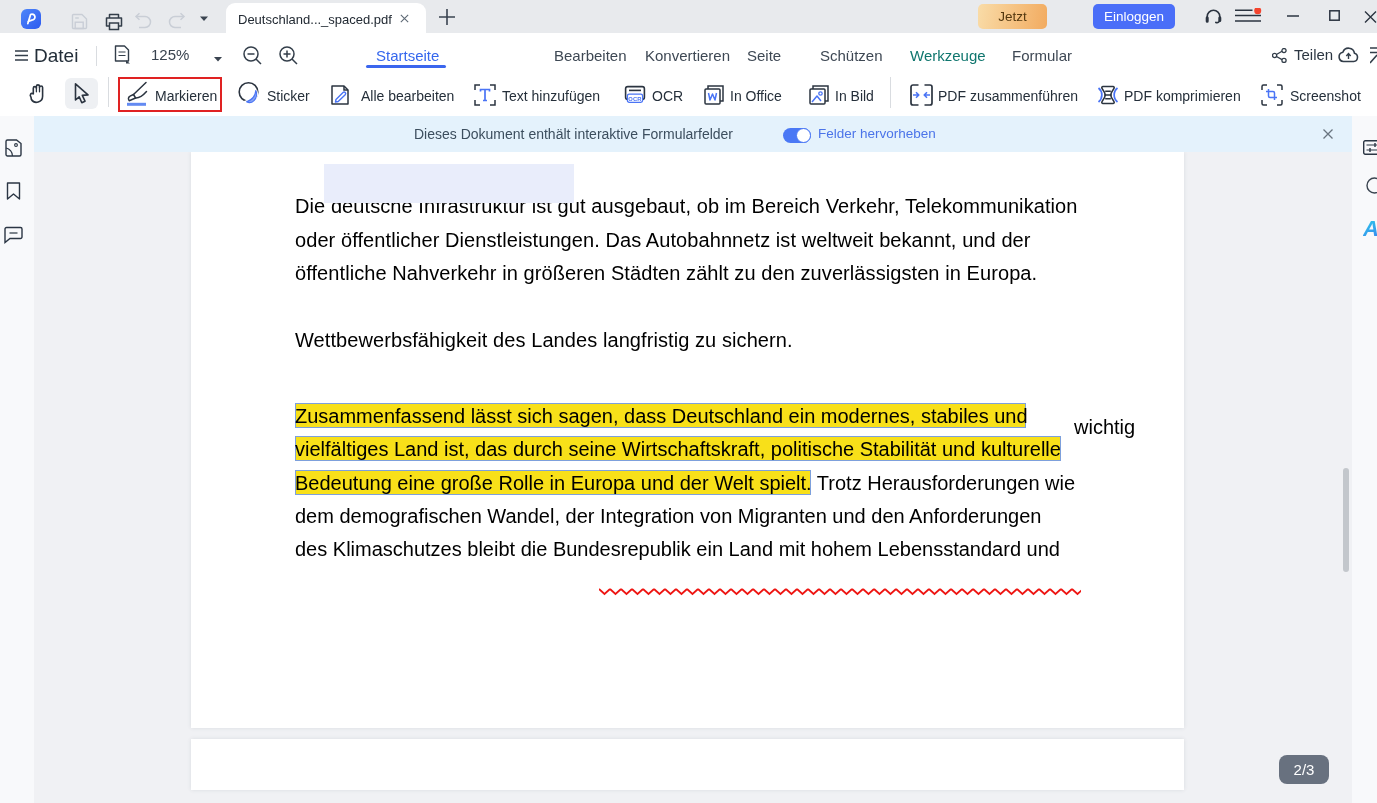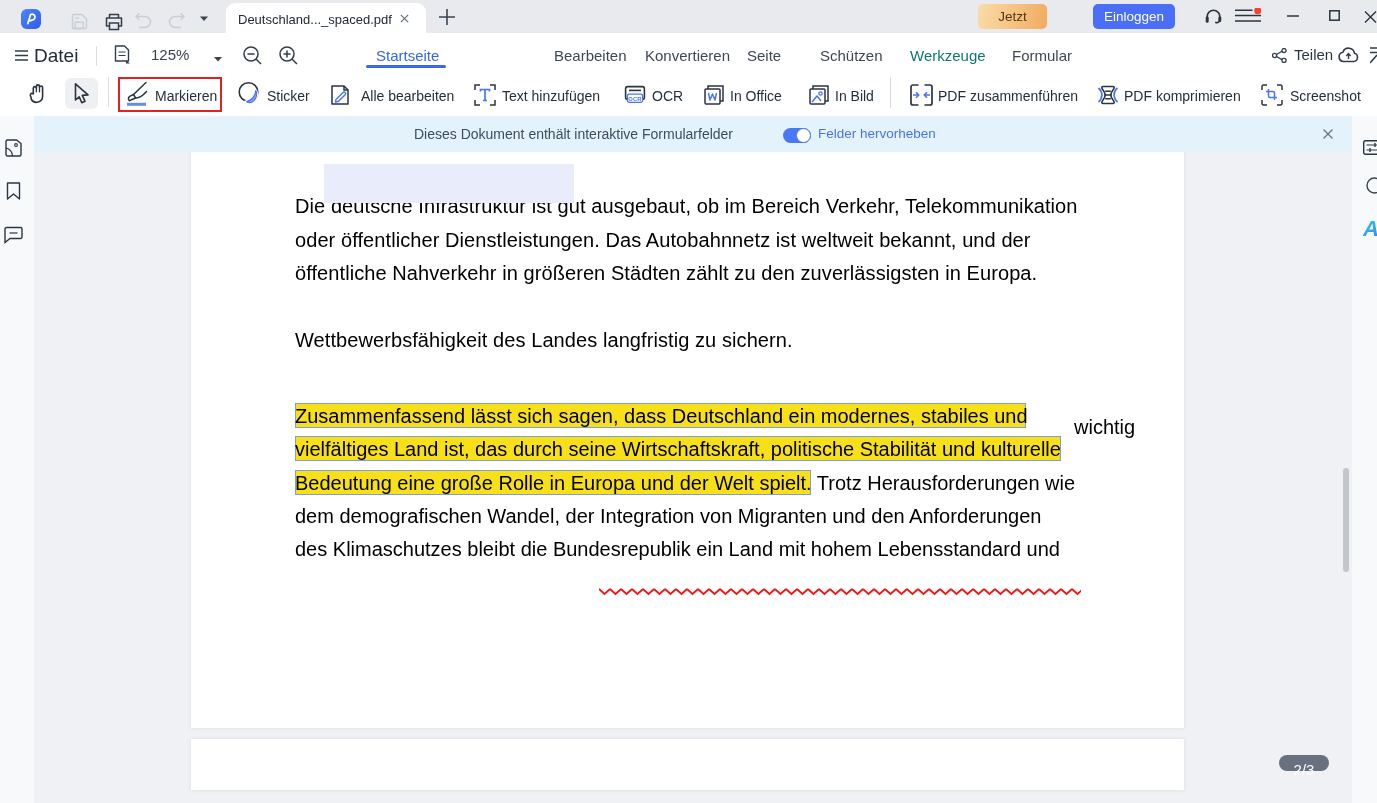--- a/index.html
+++ b/index.html
@@ -28,21 +28,21 @@
 #lside { position:absolute; left:0; top:116px; width:34px; height:687px; background:#f8f9fb; }
 #rside { position:absolute; left:1352px; top:116px; width:25px; height:687px; background:#f8f9fb; }
 
 
 #content { position:absolute; left:34px; top:152px; width:1318px; height:651px; background:#f0f1f4; overflow:hidden; }
 #page2 { position:absolute; left:157px; top:0px; width:993px; height:576px; background:#ffffff; box-shadow:0 0 4px rgba(60,70,80,0.12); }
 #page3 { position:absolute; left:157px; top:587px; width:993px; height:51px; background:#ffffff; box-shadow:0 0 4px rgba(60,70,80,0.12); }
 .docline { position:absolute; font-size:20px; line-height:20px; color:#000000; white-space:nowrap; letter-spacing:0.08px; }
 .p2 { letter-spacing:0 !important; }
 .hlbox { position:absolute; background:#f8e019; border:1px solid #7da0dc; }
-#badge { position:absolute; left:1245px; top:603px; width:50px; height:16px; background:#68717f; border-radius:8px; color:#ffffff; font-size:15px; text-align:center; line-height:29px; }
+#badge { position:absolute; left:1245px; top:603px; width:50px; height:29px; background:#68717f; border-radius:8px; color:#ffffff; font-size:15px; text-align:center; line-height:29px; }
 #thumb { position:absolute; left:1309px; top:316px; width:6px; height:104px; background:#c3c7cc; border-radius:3px; }
 </style>
 </head>
 <body>
 <div id="app">
 
   <div id="titlebar">
     <svg class="abs" style="left:21px; top:9px;" width="20" height="20" viewBox="0 0 24 24">
       <defs>
           <linearGradient id="appg" x1="0" y1="0" x2="1" y2="1">

